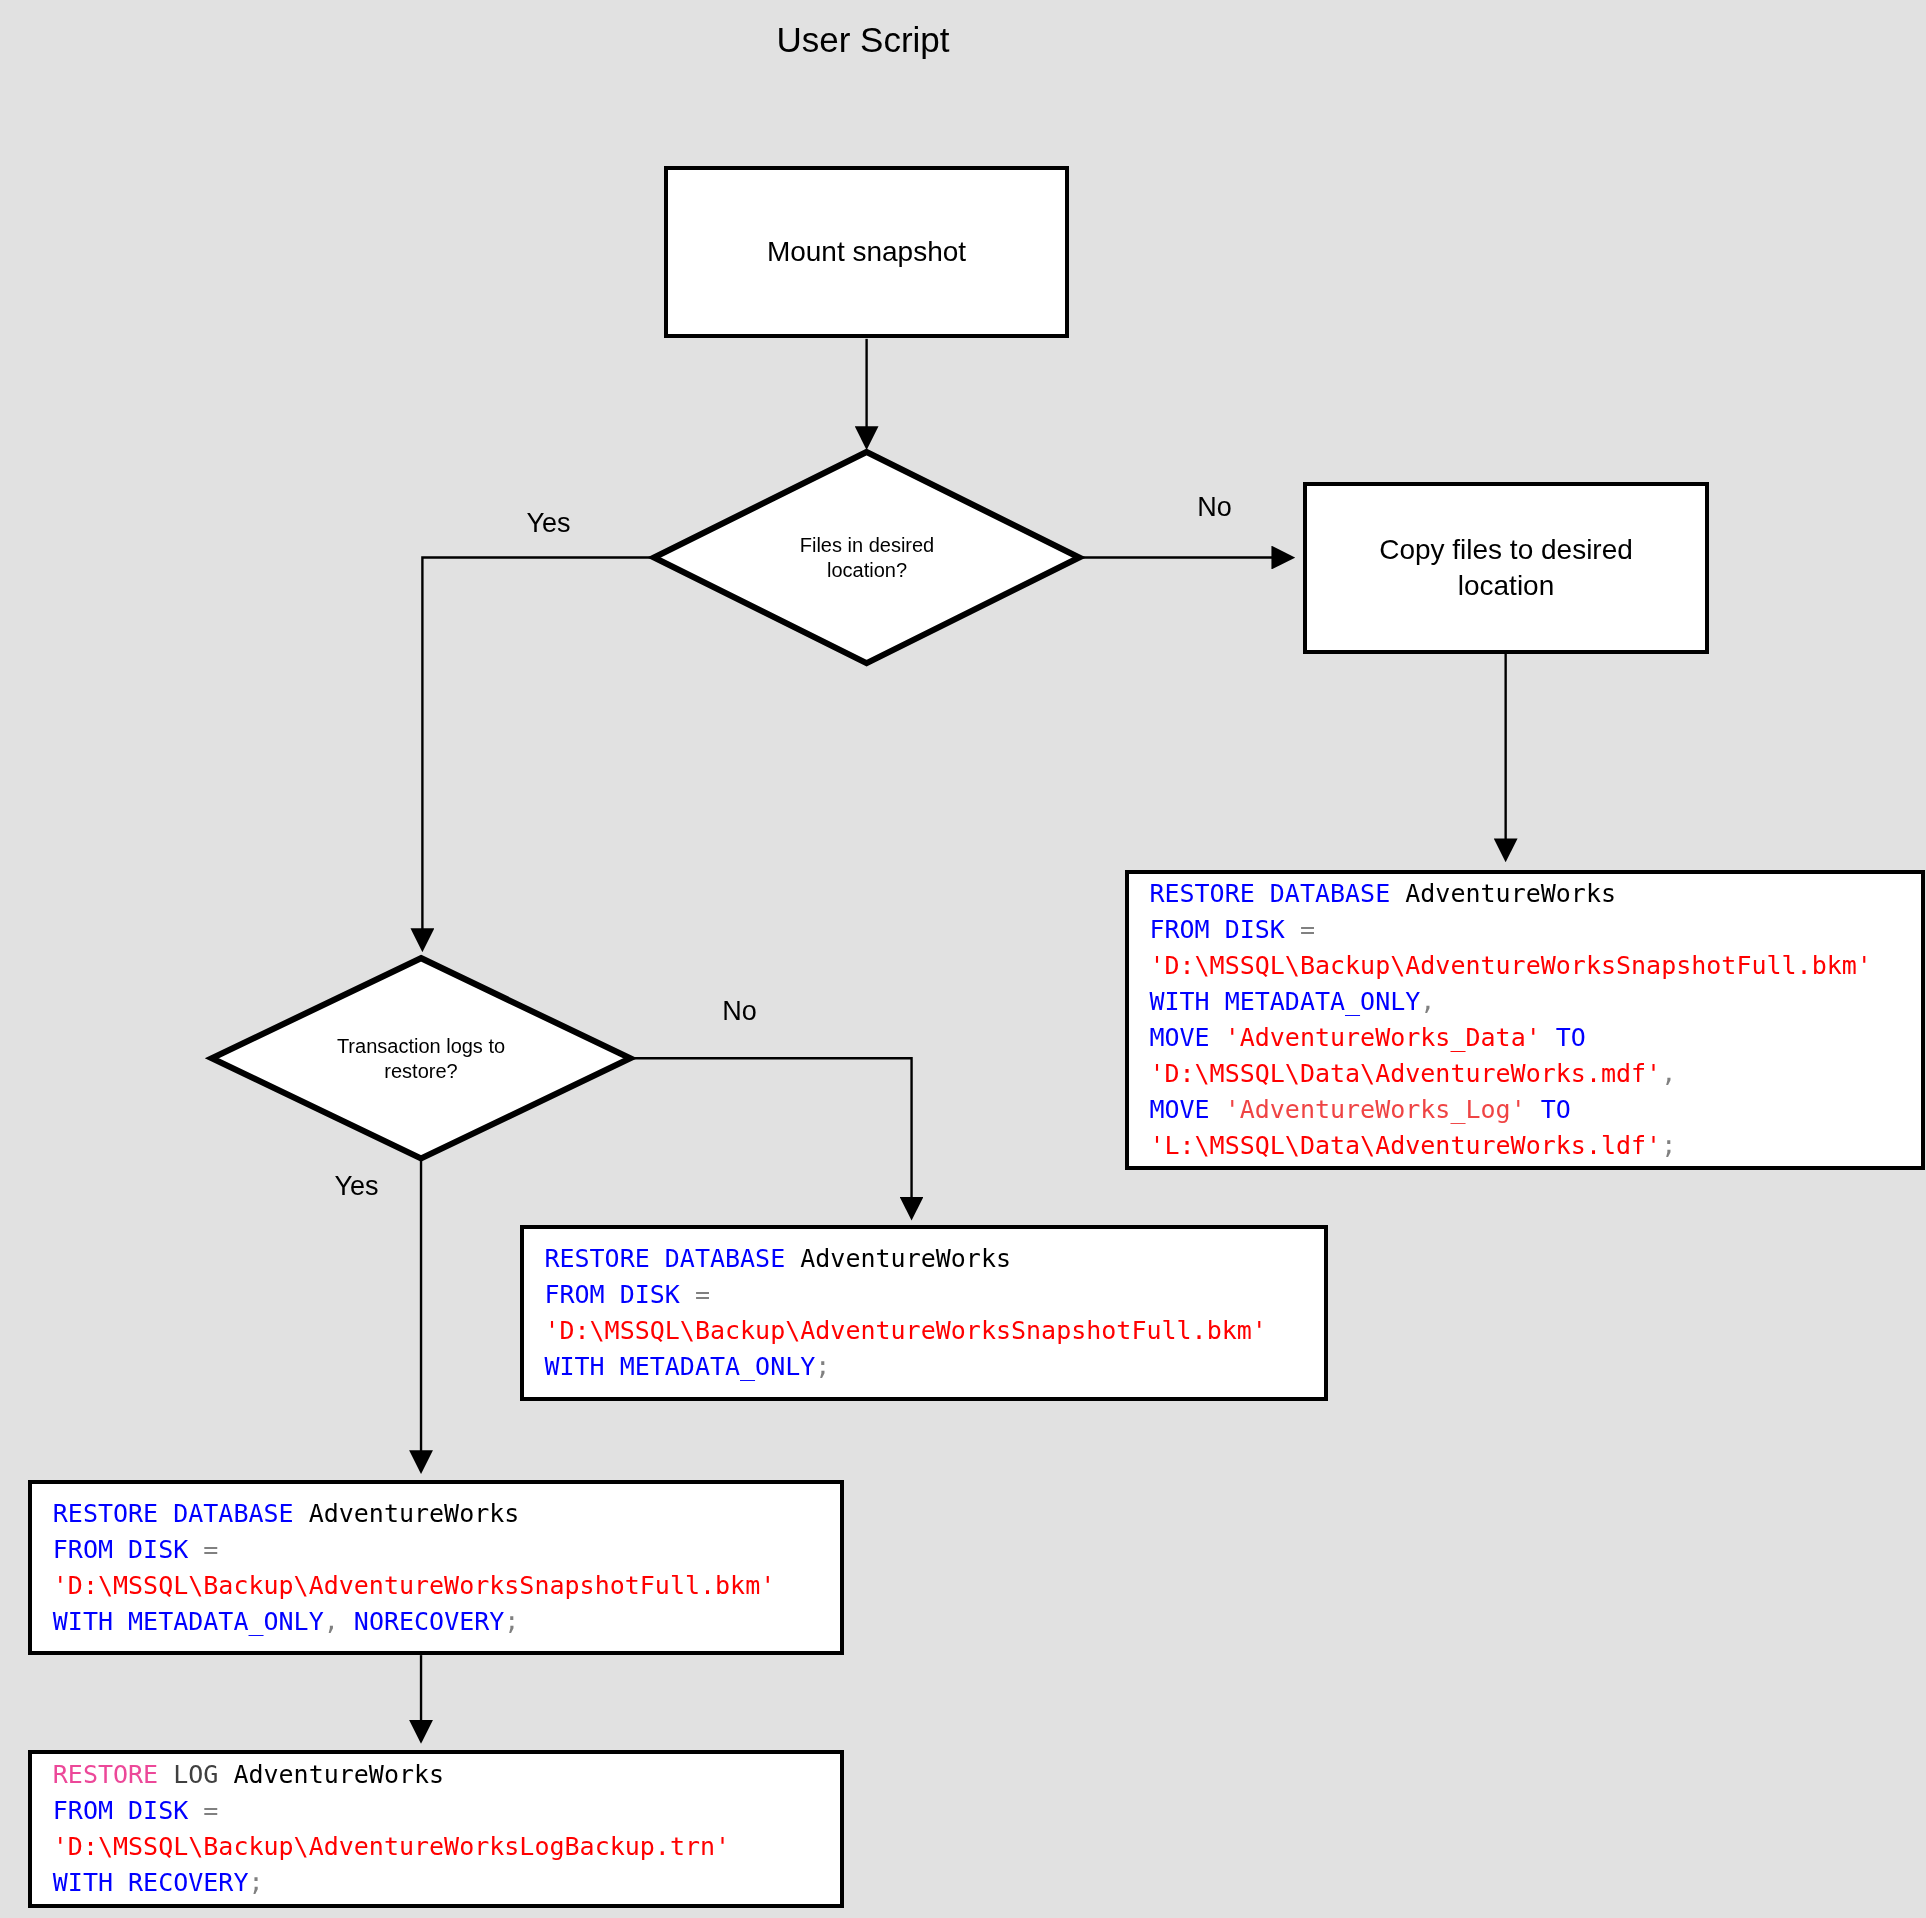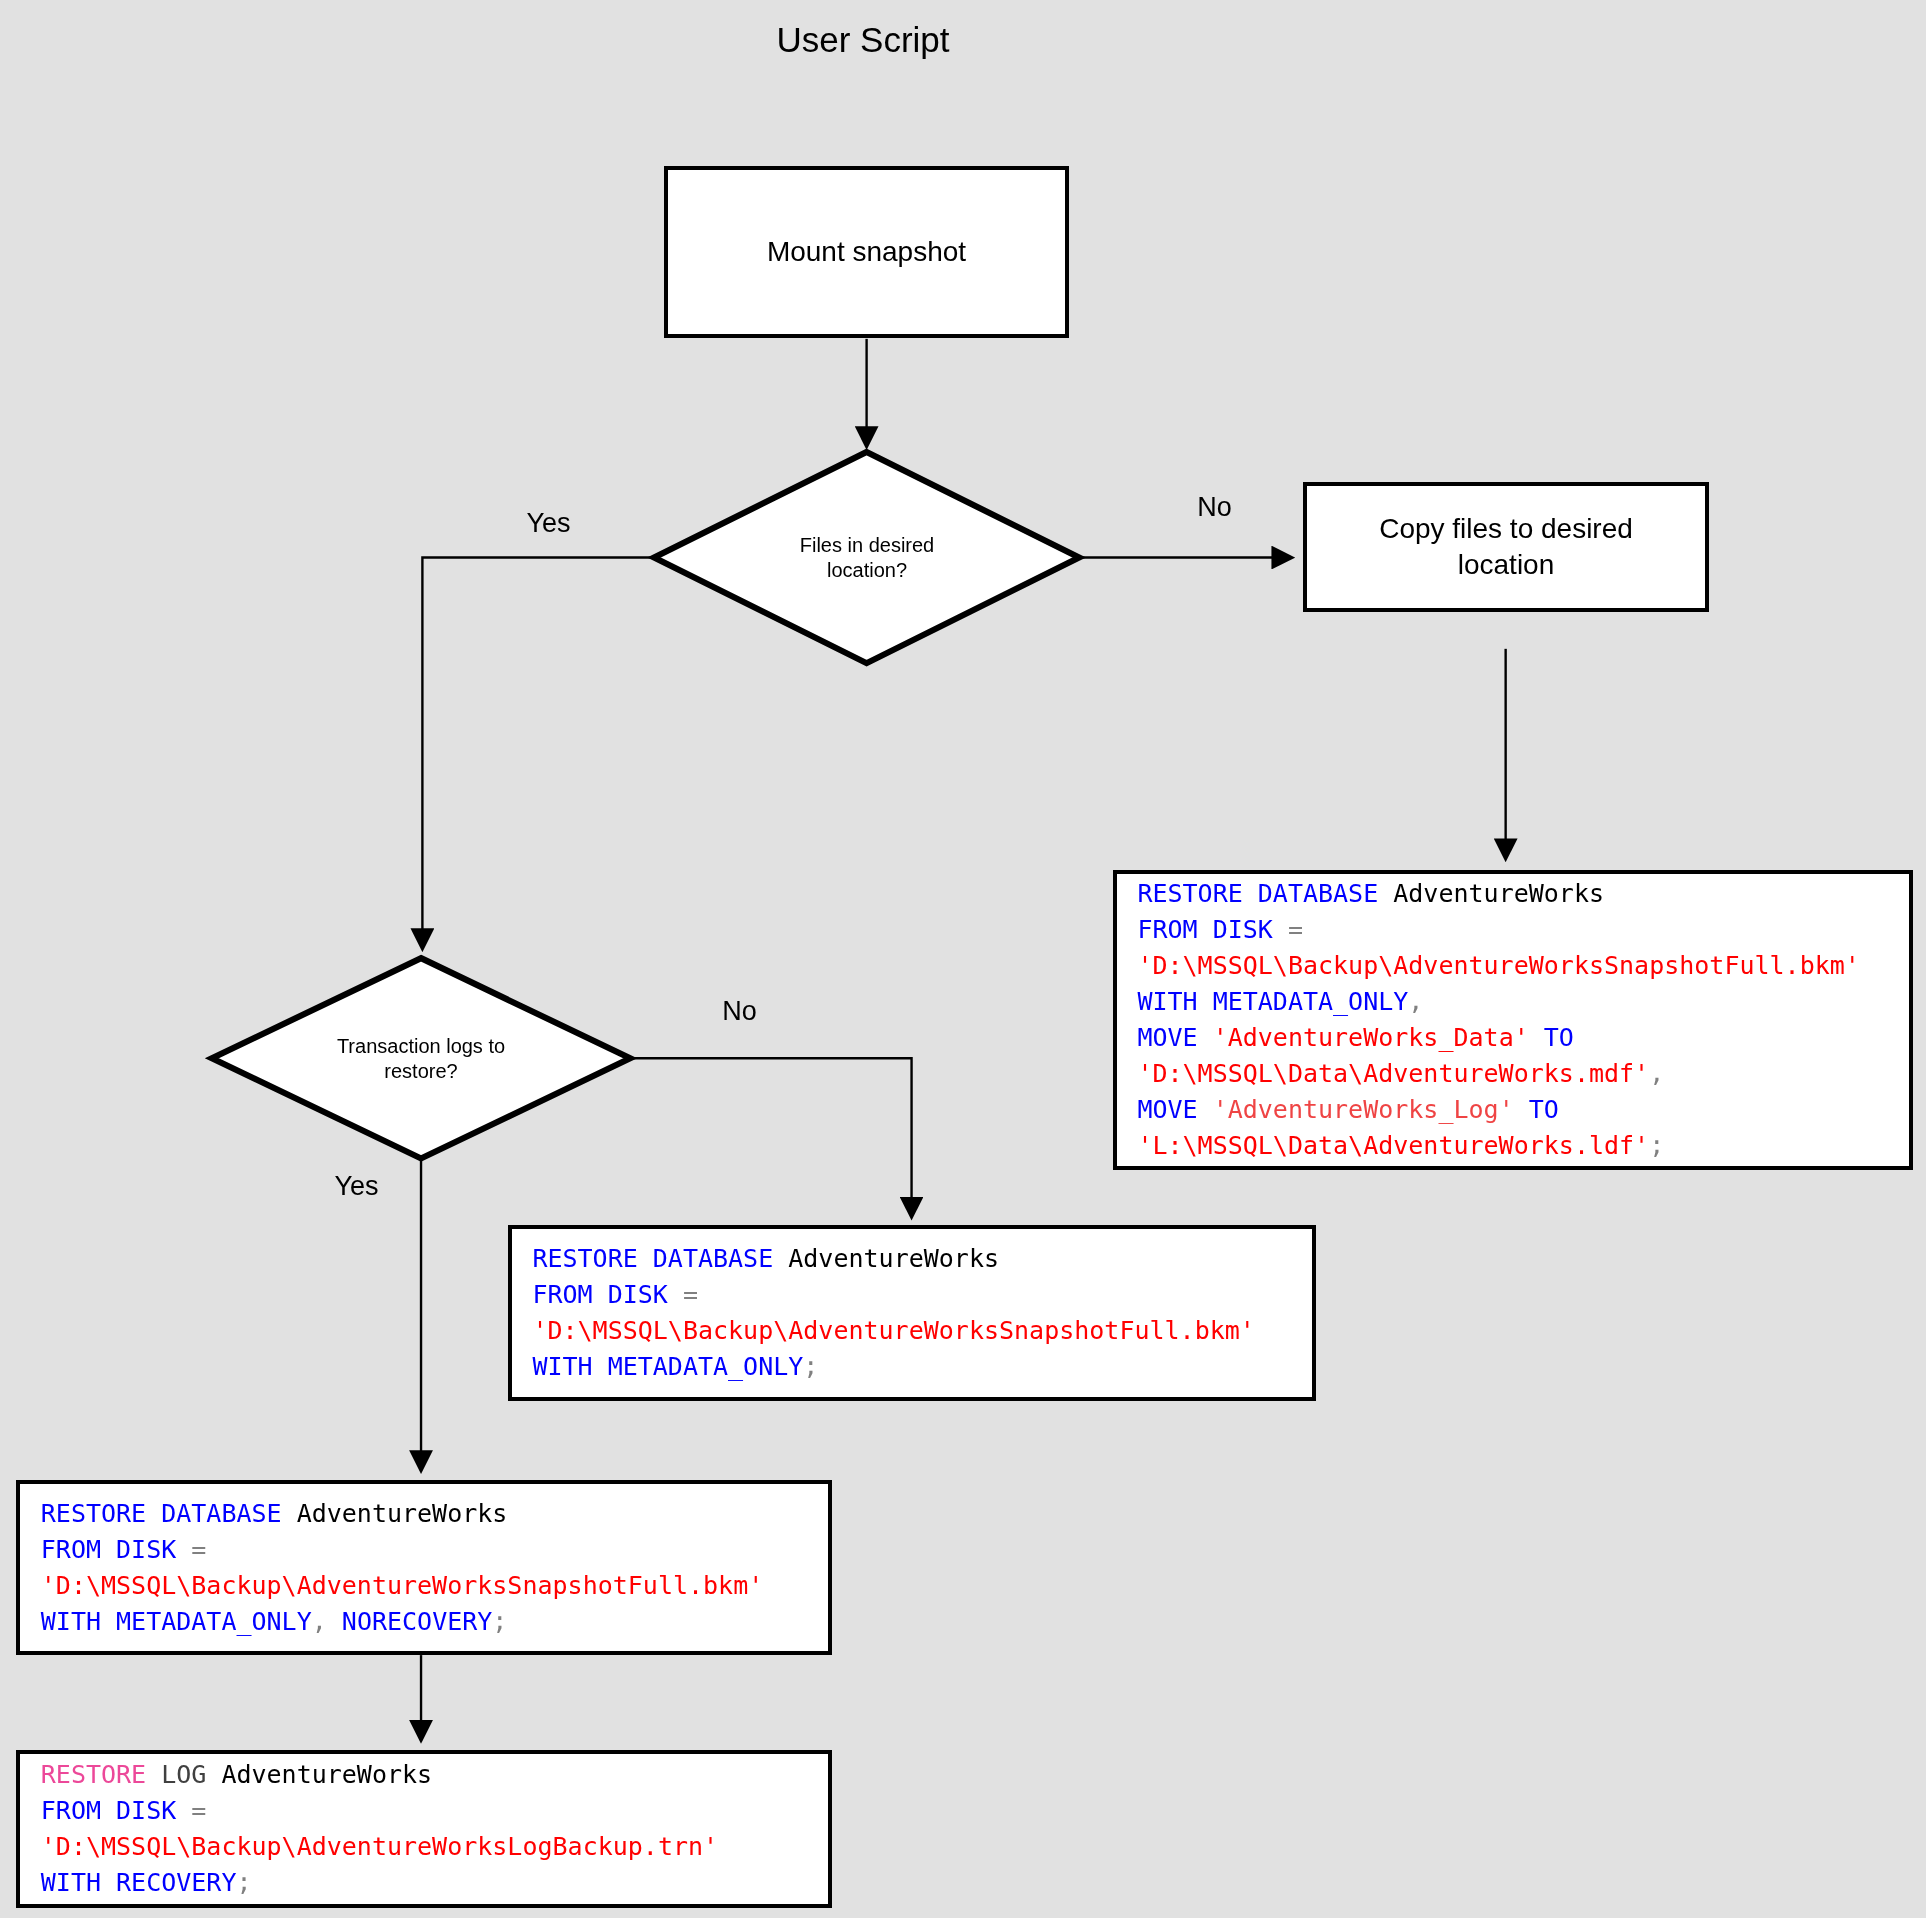--- a/index.html
+++ b/index.html
@@ -24,21 +24,21 @@
     position:absolute;display:flex;align-items:center;justify-content:center;
     text-align:center;font-size:20px;line-height:1.25;
   }
   .elabel{
     position:absolute;width:95px;text-align:center;font-size:27px;
   }
   .codebox{
     position:absolute;background:#fff;border:4.1px solid #000;box-sizing:border-box;
     display:flex;flex-direction:column;justify-content:center;
     padding:0 20.4px;
-    font-family:"DejaVu Sans Mono",monospace;font-size:25px;line-height:36px;
+    font-family:"DejaVu Sans Mono",monospace;font-size:25px;line-height:36px;margin-left:12px;
   }
   .code-line{white-space:pre}
 </style>
 </head>
 <body>
 
 <div id="diagram">
 
   <svg class="layer" width="1926" height="1919" viewBox="0 0 2827 2816">
     <defs>
@@ -58,21 +58,21 @@
     <polygon points="1272,663 1584,818 1272,973 960,818" fill="#fff" stroke="#000" stroke-width="9"></polygon>
     <polygon points="618,1406 925,1553 618,1700 311,1553" fill="#fff" stroke="#000" stroke-width="9"></polygon>
   </svg>
 
   <div class="title">User Script</div>
 
   <div class="box" style="left:664px;top:166px;width:405px;height:172px">
     <span>Mount snapshot</span>
   </div>
 
-  <div class="box" style="left:1303px;top:482px;width:406px;height:130px;padding:0 27px">
+  <div class="box" style="left:1303px;top:482px;width:406px;height:172px;padding:0 27px">
     <span>Copy files to desired location</span>
   </div>
 
   <div class="dtext" style="left:775px;top:460px;width:184px;height:195px">Files in desired location?</div>
   <div class="dtext" style="left:329px;top:961px;width:184px;height:195px">Transaction logs to restore?</div>
 
   <div class="elabel" style="left:501px;top:508px">Yes</div>
   <div class="elabel" style="left:1167px;top:492px">No</div>
   <div class="elabel" style="left:309px;top:1171px">Yes</div>
   <div class="elabel" style="left:692px;top:996px">No</div>

